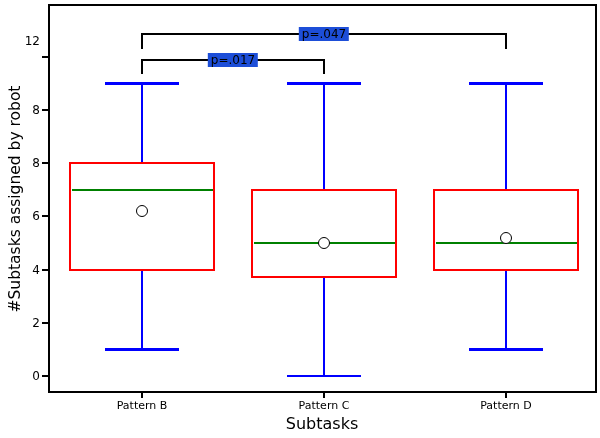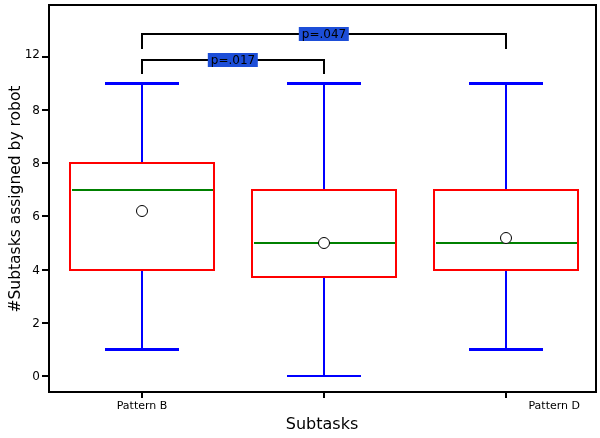--- a/index.html
+++ b/index.html
@@ -97,22 +97,23 @@
       <div class="ytick-label" style="top: 314.845px; position: absolute;">2</div>
       <div style="position: absolute; left: 42px; top: 268.649px; width: 6px; height: 2px; background: rgb(0, 0, 0);"></div>
       <div class="ytick-label" style="top: 261.649px; position: absolute;">4</div>
       <div style="position: absolute; left: 42px; top: 215.454px; width: 6px; height: 2px; background: rgb(0, 0, 0);"></div>
       <div class="ytick-label" style="top: 208.454px; position: absolute;">6</div>
       <div style="position: absolute; left: 42px; top: 162.258px; width: 6px; height: 2px; background: rgb(0, 0, 0);"></div>
       <div class="ytick-label" style="top: 155.258px; position: absolute;">8</div>
       <div style="position: absolute; left: 42px; top: 109.062px; width: 6px; height: 2px; background: rgb(0, 0, 0);"></div>
       <div class="ytick-label" style="top: 102.062px; position: absolute;">8</div>
       <div style="position: absolute; left: 42px; top: 55.866px; width: 6px; height: 2px; background: rgb(0, 0, 0);"></div>
-      <div class="ytick-label" style="top: 46px; position: absolute;">12</div>
+      <div class="ytick-label" style="top: 33px; position: absolute;">12</div>
       <div style="position: absolute; left: 141px; top: 393px; width: 2px; height: 5px; background: rgb(0, 0, 0);"></div>
       <div class="xtick-label" style="position: absolute; left: 82px; top: 398px;">Pattern B</div>
       <div style="position: absolute; left: 323px; top: 393px; width: 2px; height: 5px; background: rgb(0, 0, 0);"></div>
+      <div class="xtick-label" style="position: absolute; left: 264px; top: 398px;">Pattern C</div>
       <div style="position: absolute; left: 505px; top: 393px; width: 2px; height: 5px; background: rgb(0, 0, 0);"></div>
-      <div class="xtick-label" style="position: absolute; left: 460px; top: 398px; text-align: right;">Pattern D</div>
+      <div class="xtick-label" style="position: absolute; left: 446px; top: 398px;">Pattern D</div>
     </div>
   <div class="ylabel">#Subtasks assigned by robot</div>
   <div class="xlabel">Subtasks</div>
 </div>
 
 </body></html>

